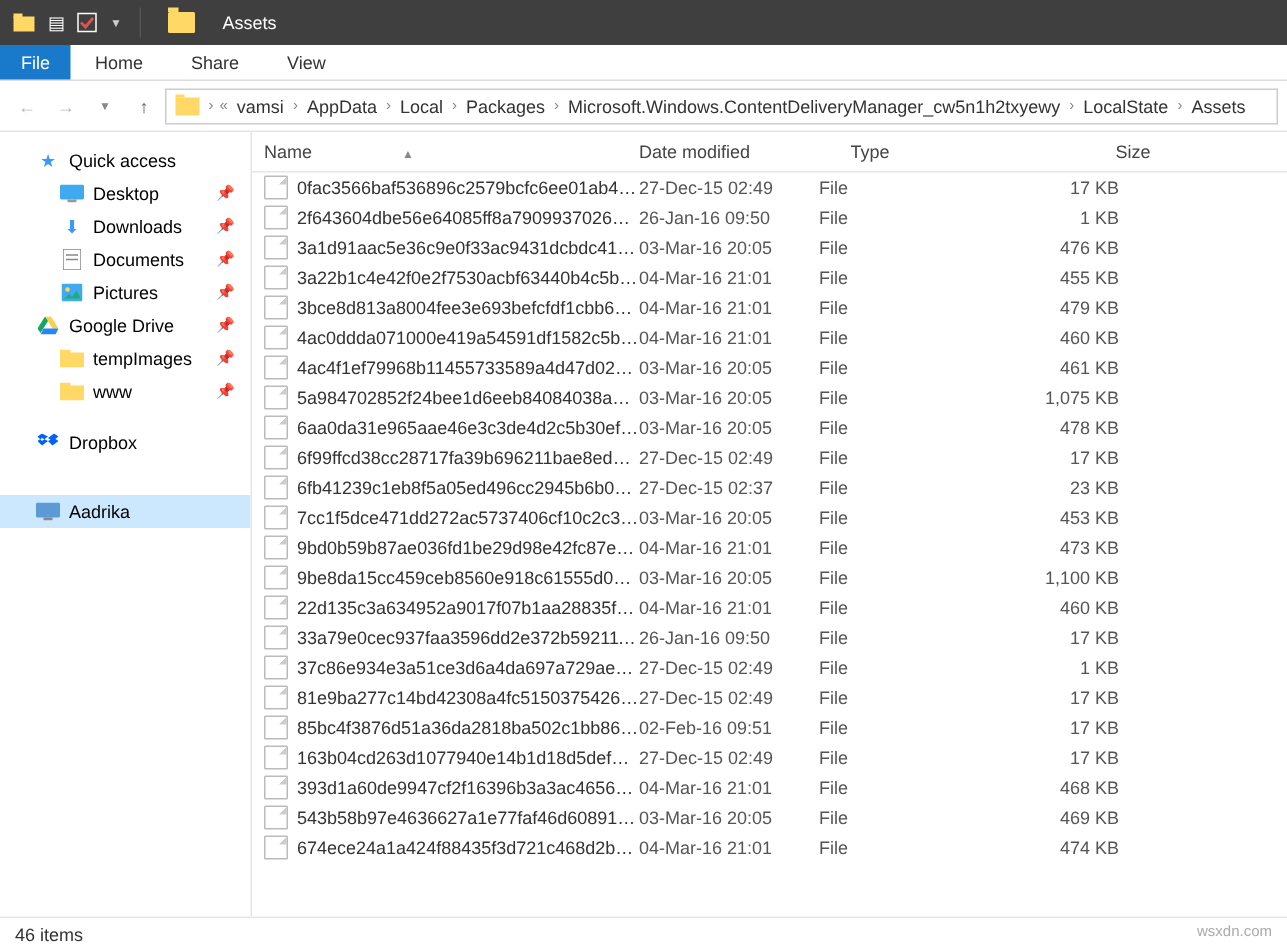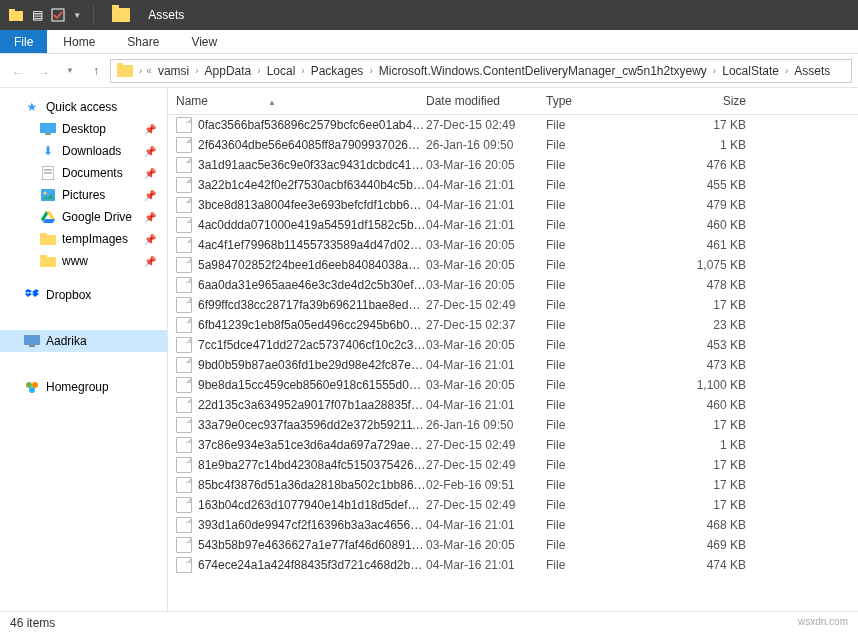--- a/index.html
+++ b/index.html
@@ -25,21 +25,21 @@
 .sidebar { width: 168px; border-right: 1px solid #e5e5e5; padding: 8px 0; overflow-y: auto; }
 .sb-item { display: flex; align-items: center; padding: 3px 4px 3px 24px; gap: 6px; position: relative; }
 .sb-item.active { background: #cce8ff; }
 .sb-item .pin { position: absolute; right: 10px; color: #777; font-size: 10px; }
 .sb-icon { width: 16px; height: 16px; display: inline-flex; align-items: center; justify-content: center; }
 .sb-gap { height: 12px; }
 .content { flex: 1; display: flex; flex-direction: column; overflow: hidden; }
 .headers { display: flex; border-bottom: 1px solid #e5e5e5; padding: 6px 0 6px 8px; color: #444; }
 .col-name { width: 250px; }
 .col-date { width: 120px; }
-.col-type { width: 120px; }
+.col-type { width: 120px; margin-left: 21px; }
 .col-size { width: 80px; text-align: right; }
 .rows { flex: 1; overflow-y: auto; }
 .row { display: flex; align-items: center; padding: 2px 0 2px 8px; }
 .row .file-icon { width: 16px; height: 16px; border: 1px solid #bbb; border-radius: 1px; margin-right: 6px; position: relative; background: #fff; }
 .row .file-icon::after { content: ""; position: absolute; top: 0; right: 0; width: 5px; height: 5px; background: linear-gradient(135deg, #fff 50%, #ccc 50%); }
 .row .rname { width: 228px; white-space: nowrap; overflow: hidden; text-overflow: ellipsis; color: #333; }
 .row .rdate { width: 120px; color: #555; }
 .row .rtype { width: 120px; color: #555; }
 .row .rsize { width: 80px; text-align: right; color: #555; }
 .status { border-top: 1px solid #e5e5e5; padding: 4px 10px; color: #333; }
@@ -139,21 +139,21 @@
       <span class="sb-icon">
           <svg width="14" height="12">
             <rect width="14" height="12" fill="#3faaf0" rx="1"></rect>
             <circle cx="4" cy="4" r="1.5" fill="#ffd866"></circle>
             <path d="M2 10l3-3 2 2 3-4 3 5z" fill="#2a7"></path>
           </svg>
         </span>
       <span>Pictures</span>
         <span class="pin">📌</span>
     </div>
-    <div class="sb-item" style="padding-left:40px">
+    <div class="sb-item" style="padding-left:24px">
       <span class="sb-icon">
           <svg width="14" height="12">
             <path d="M5 0h4l5 8h-4z" fill="#ffd04c"></path>
             <path d="M0 8l5-8 2 3-5 8z" fill="#11a861"></path>
             <path d="M2 12l2-4h10l-2 4z" fill="#2684fc"></path>
           </svg>
         </span>
       <span>Google Drive</span>
         <span class="pin">📌</span>
     </div>
@@ -192,30 +192,20 @@
       <span class="sb-icon">
           <svg width="16" height="12">
             <rect width="16" height="10" fill="#5a9bd5" rx="1"></rect>
             <rect x="5" y="10" width="6" height="2" fill="#888"></rect>
           </svg>
         </span>
       <span>Aadrika</span>
     </div>
     <div class="sb-gap"></div>
     <div class="sb-gap"></div>
-    <div class="sb-item">
-      <span class="sb-icon">
-          <svg width="14" height="12">
-            <circle cx="4" cy="4" r="3" fill="#7cb342"></circle>
-            <circle cx="10" cy="4" r="3" fill="#fb8c00"></circle>
-            <circle cx="7" cy="9" r="3" fill="#29b6f6"></circle>
-          </svg>
-        </span>
-      <span>Homegroup</span>
-    </div>
   </div>
 
   <div class="content">
     <div class="headers">
       <div class="col-name"><span>Name</span><span class="sort-arrow">▲</span></div>
       <div class="col-date">Date modified</div>
       <div class="col-type">Type</div>
       <div class="col-size">Size</div>
     </div>
     <div class="rows" id="rows">

